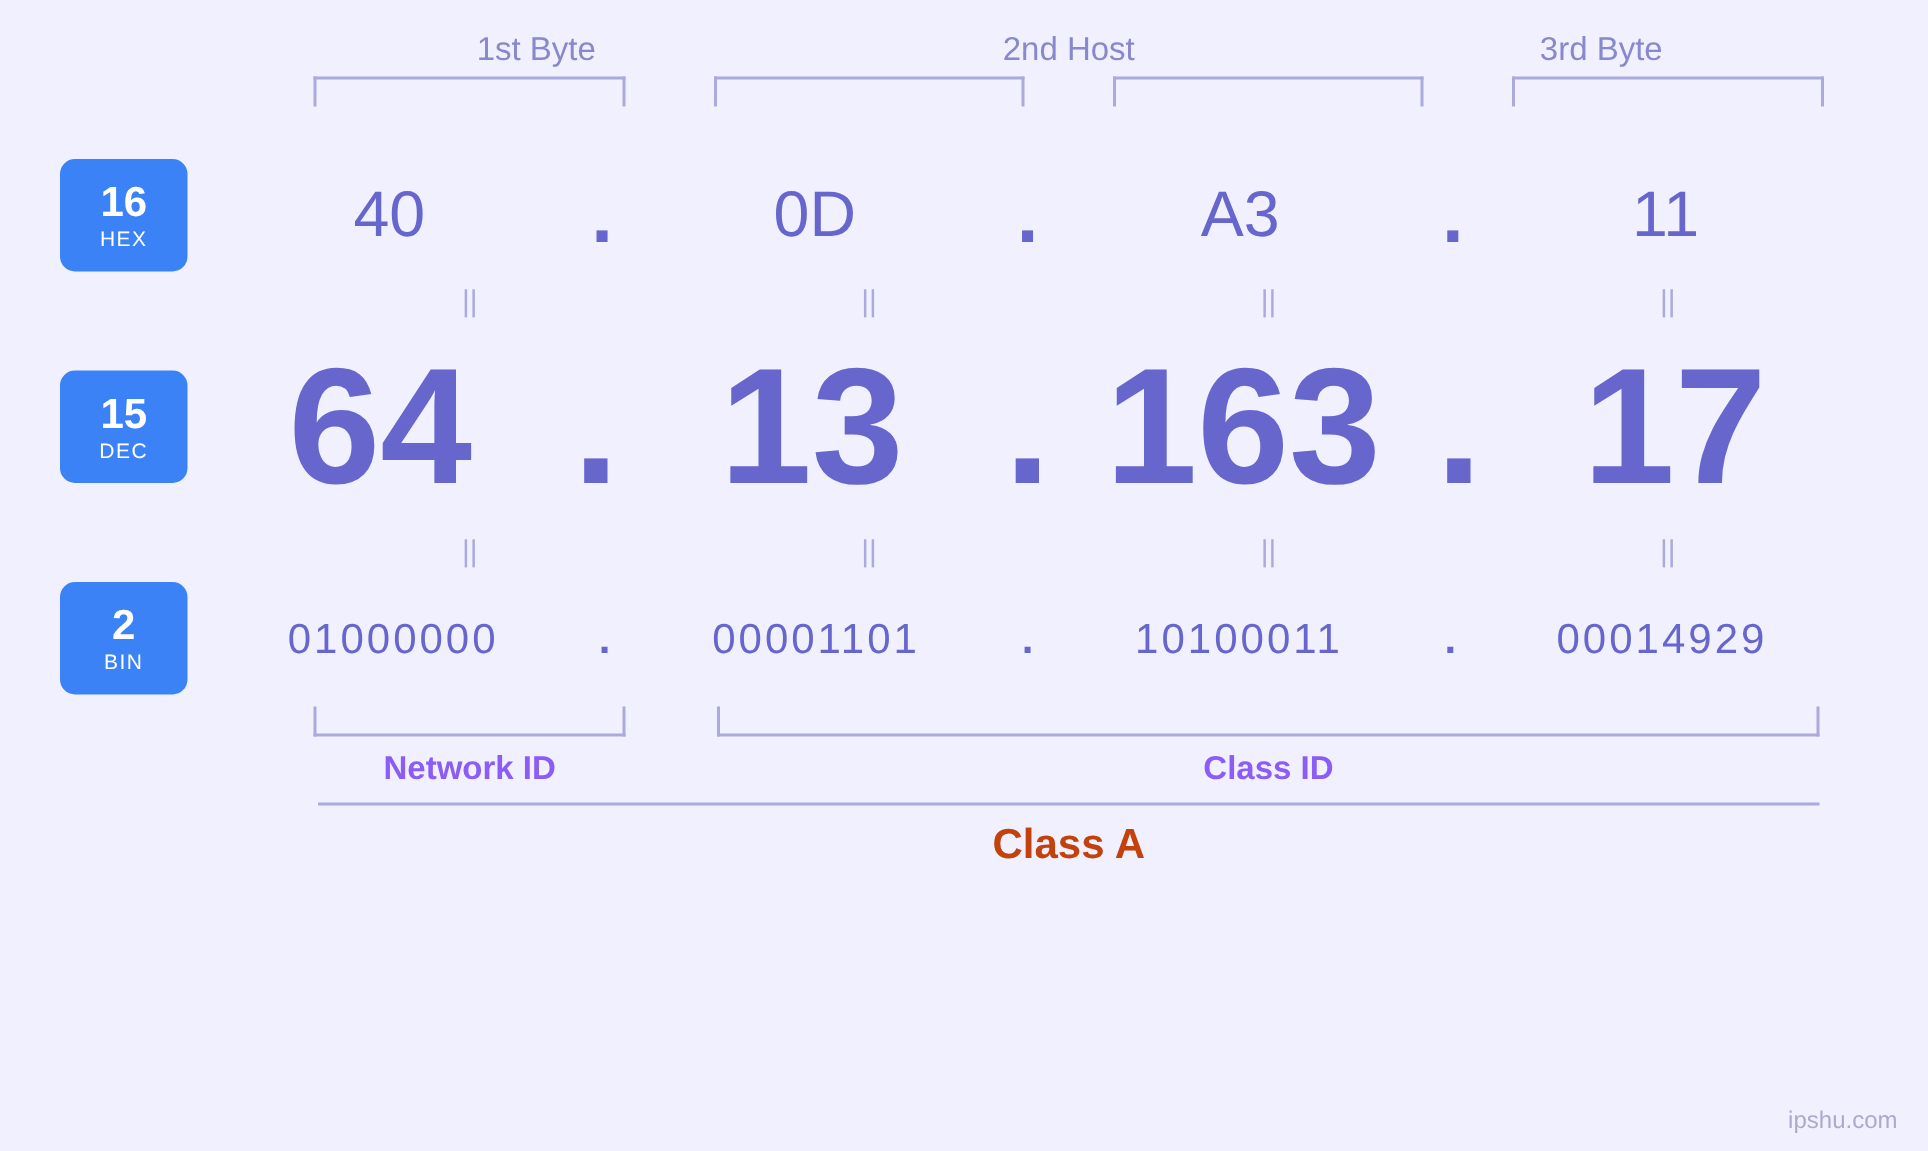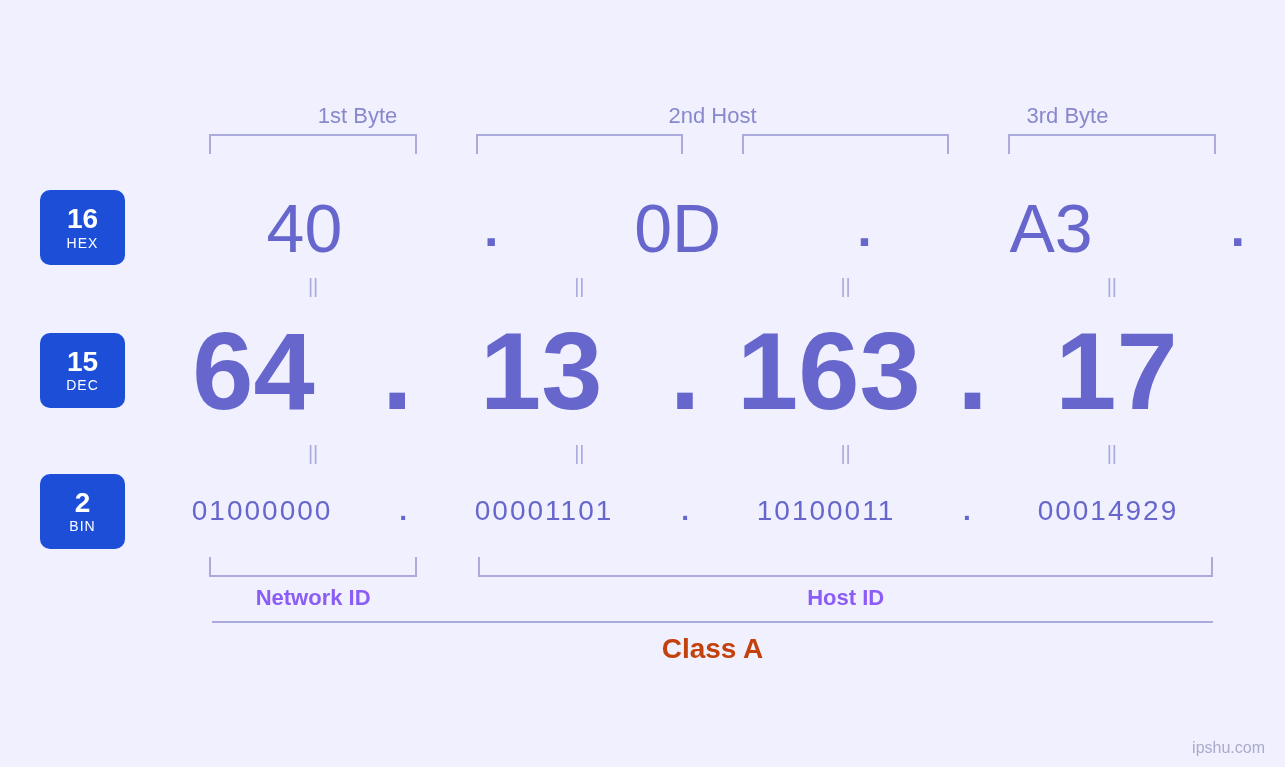--- a/index.html
+++ b/index.html
@@ -16,21 +16,21 @@
       overflow: hidden;
       position: relative;
     }
 
     .main-container {
       width: 1285px;
       height: 767px;
       display: flex;
       flex-direction: column;
       align-items: center;
-      justify-content: center;
+      justify-content: flex-start;
       padding: 20px 40px;
       position: relative;
     }
 
     
     .byte-headers {
       display: flex;
       width: 100%;
       padding-left: 140px;
       margin-bottom: 5px;
@@ -69,21 +69,21 @@
     .data-row {
       display: flex;
       align-items: center;
       width: 100%;
     }
 
     
     .badge {
       width: 85px;
       height: 75px;
-      background-color: #1d4ed8;
+      background-color: #3b82f6;
       border-radius: 10px;
       display: flex;
       flex-direction: column;
       align-items: center;
       justify-content: center;
       color: white;
       flex-shrink: 0;
     }
 
     .badge-number {
@@ -111,21 +111,21 @@
       align-items: center;
       justify-content: center;
     }
 
     .byte-value {
       text-align: center;
       color: #6666cc;
     }
 
     .byte-value.hex {
-      font-size: 68px;
+      font-size: 43px;
       font-weight: normal;
     }
 
     .byte-value.dec {
       font-size: 110px;
       font-weight: bold;
     }
 
     .byte-value.bin {
       font-size: 28px;
@@ -294,20 +294,23 @@
       </div>
       <span class="dot-separator dot-hex">.</span>
       <div class="byte-cell">
         <span class="byte-value hex">0D</span>
       </div>
       <span class="dot-separator dot-hex">.</span>
       <div class="byte-cell">
         <span class="byte-value hex">A3</span>
       </div>
       <span class="dot-separator dot-hex">.</span>
+      <div class="byte-cell">
+        <span class="byte-value hex">11</span>
+      </div>
     </div>
   </div>
 
   <div class="equals-row">
     <div class="equals-cell">||</div>
     <div class="equals-cell">||</div>
     <div class="equals-cell">||</div>
     <div class="equals-cell">||</div>
   </div>
 
@@ -368,21 +371,21 @@
 
   <div class="bottom-brackets" style="margin-top: 8px;">
 
     <div class="network-bracket">
       <div class="bracket-bottom-net"></div>
       <span class="bracket-label">Network ID</span>
     </div>
 
     <div class="host-bracket-area">
       <div class="bracket-bottom-host"></div>
-      <span class="bracket-label">Host ID</span>
+      <span class="bracket-label">Class ID</span>
     </div>
   </div>
 
   <div class="class-row">
     <div class="class-bracket-line"></div>
     <span class="class-label">Class A</span>
   </div>
 
   <div class="watermark">ipshu.com</div>
 

